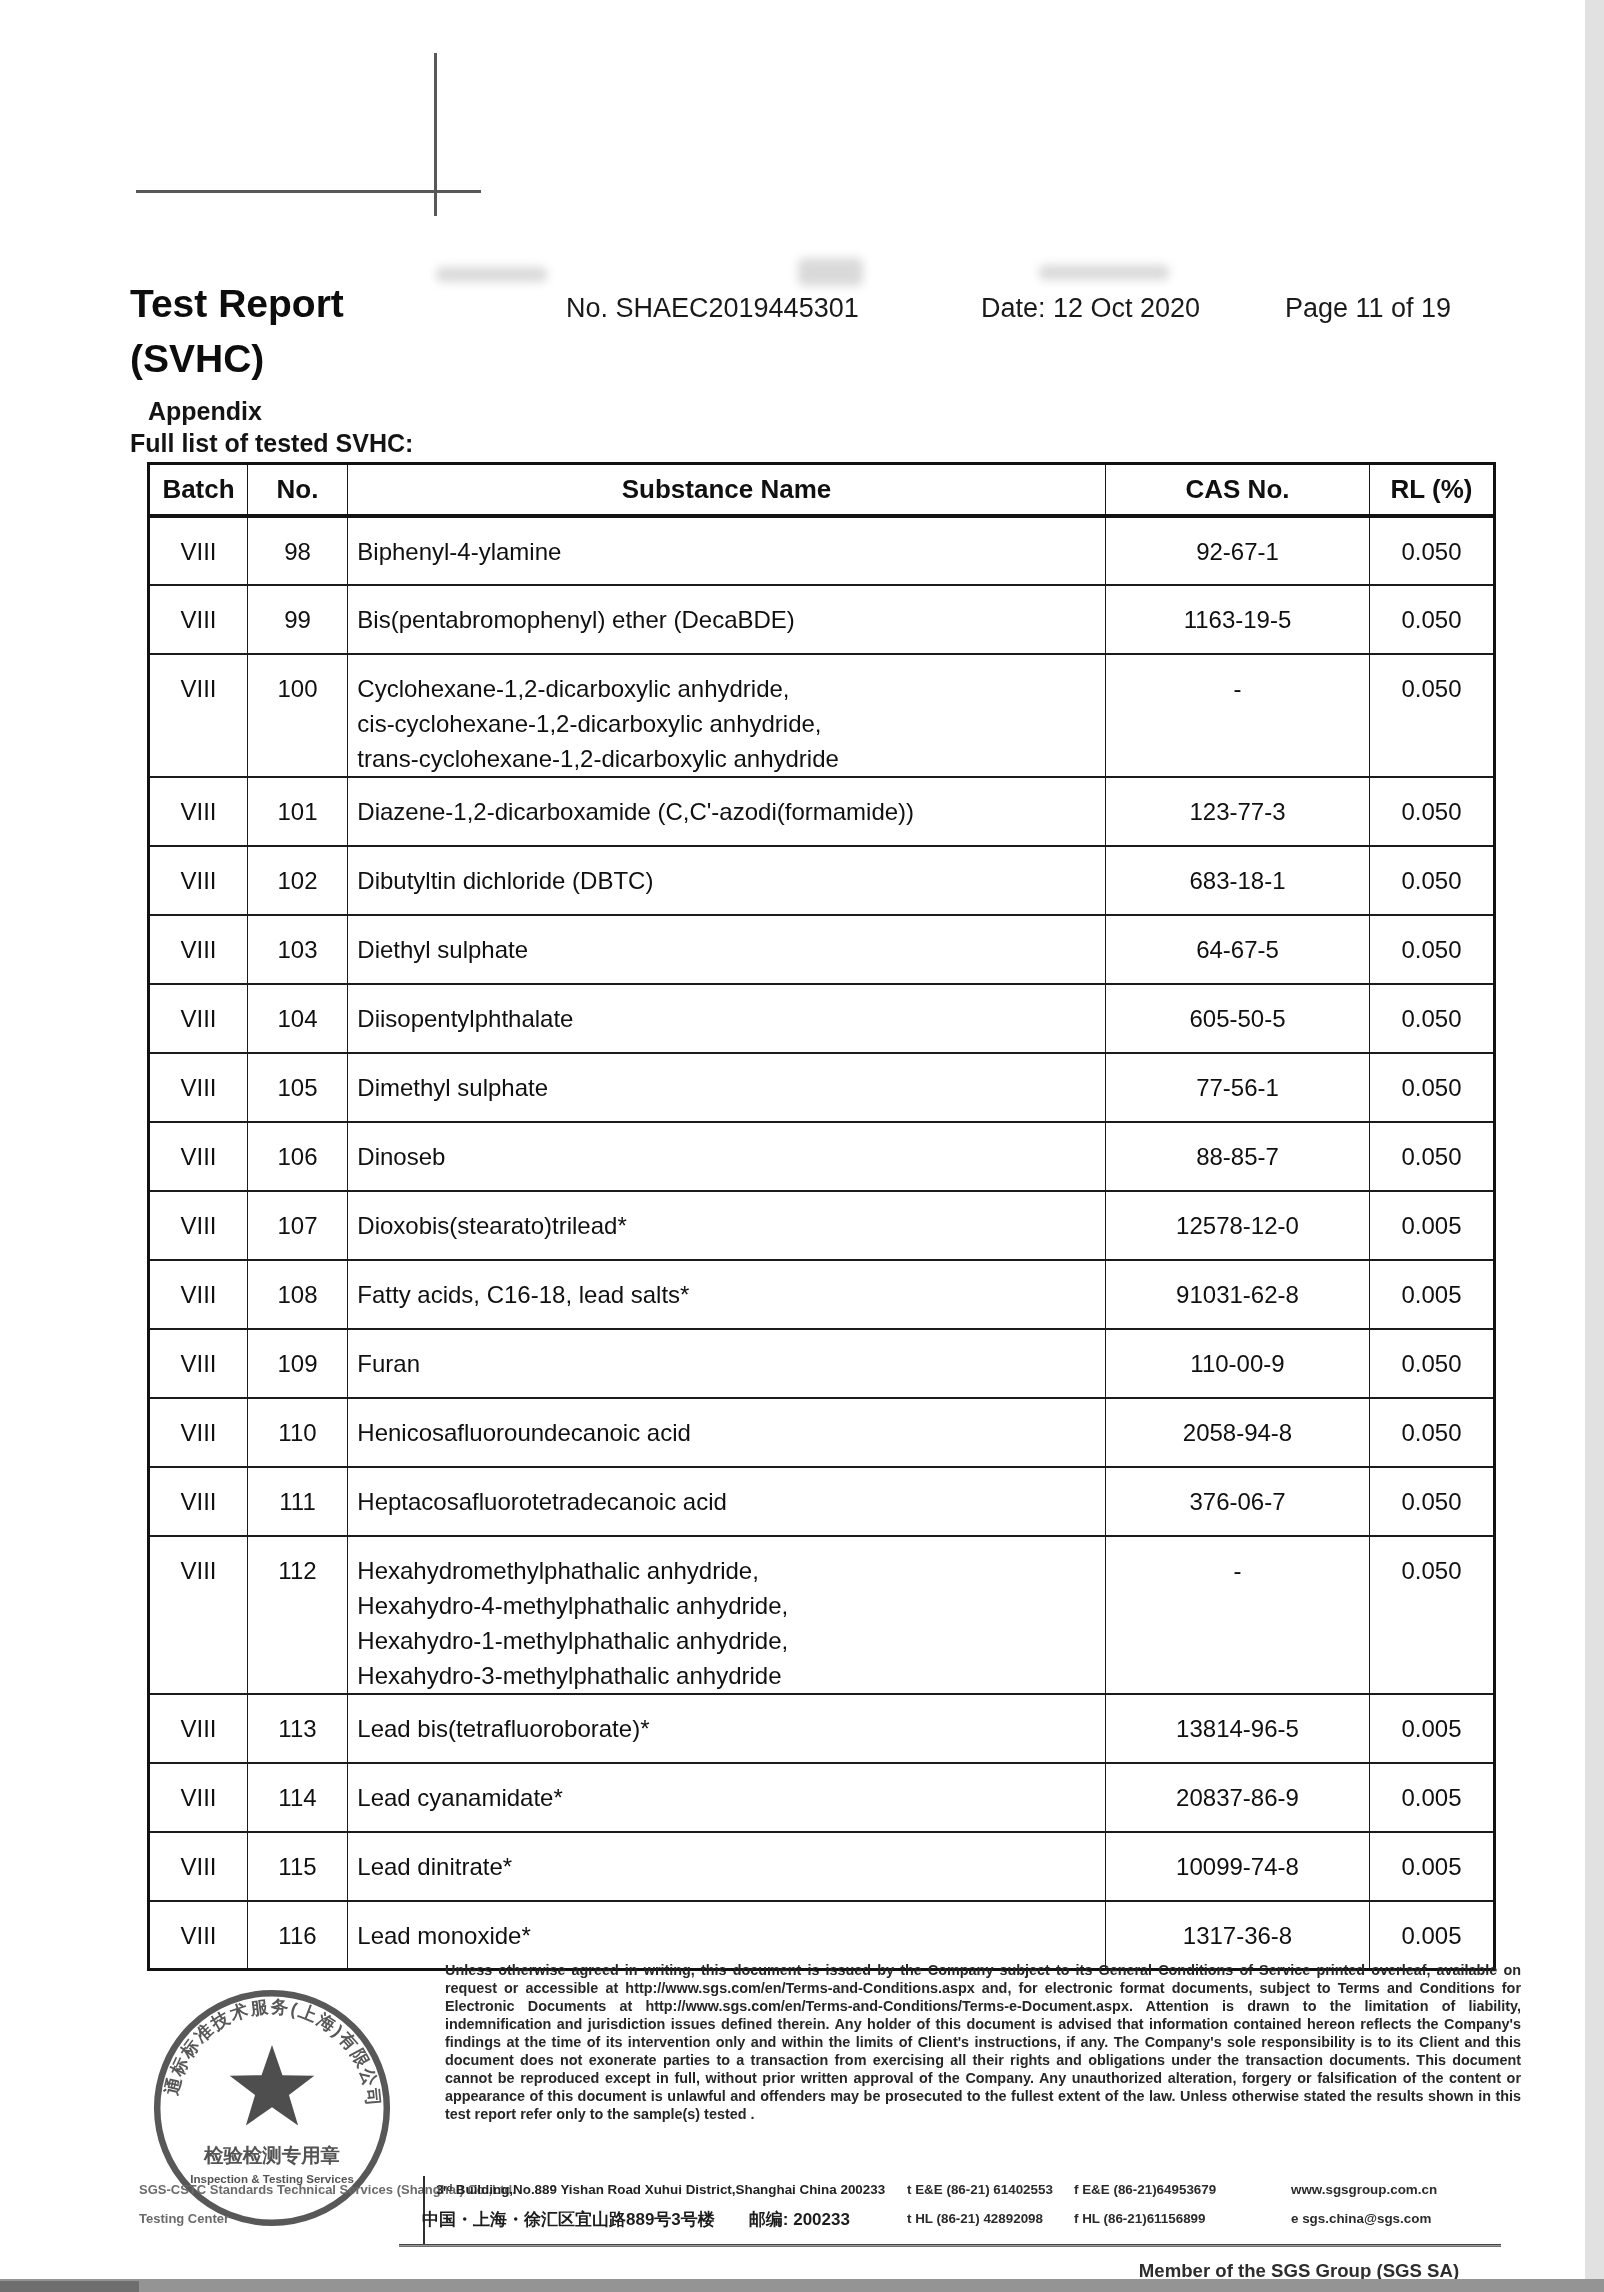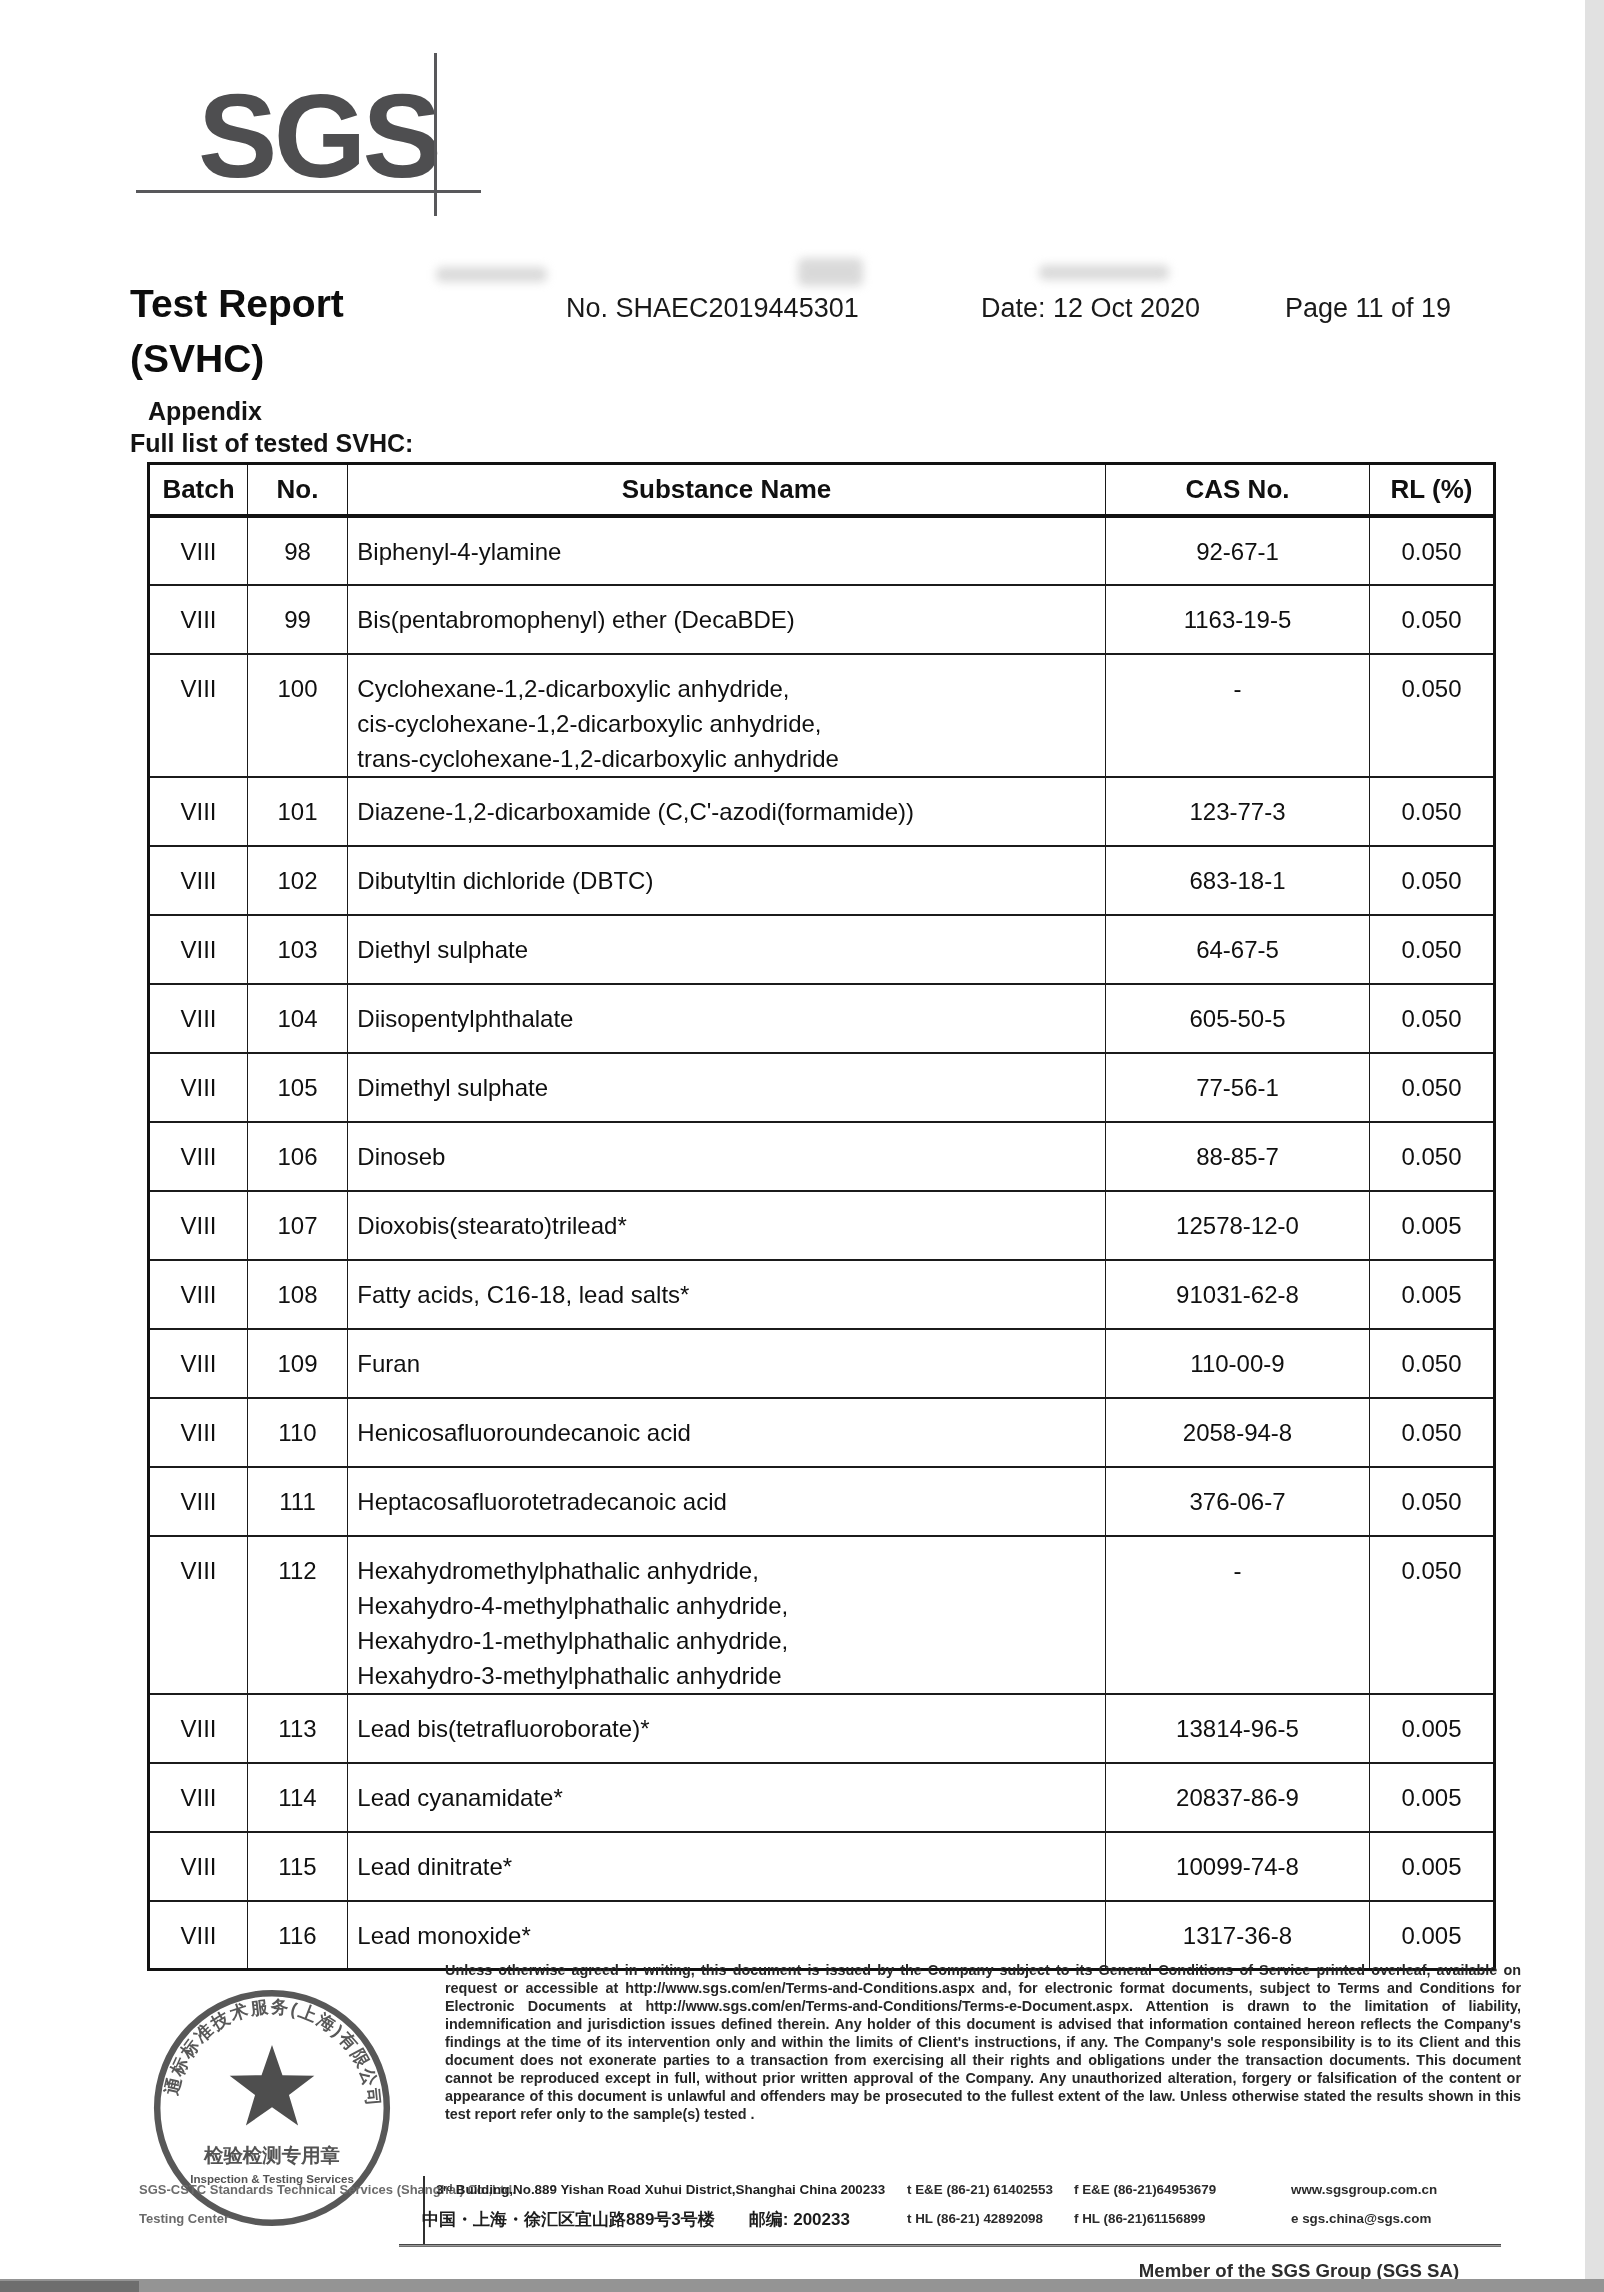--- a/index.html
+++ b/index.html
@@ -101,21 +101,20 @@
 
   .edge-right { right: 0; top: 0; width: 20.4px; height: 2292px; background: #d4d4d4; opacity: .7; }
   .edge-bottom { left: 0; top: 2279px; width: 1605px; height: 13px; background: #949494; }
   .edge-bottom-dark { left: 0; top: 2281px; width: 139px; height: 11px; background: #6e6e6e; }
 </style>
 </head>
 <body>
 
 <div class="page">
 
-  <div class="abs sgs-logo">SGS</div>
   <div class="abs logo-underline"></div>
   <div class="abs logo-vline"></div>
 
   <div class="abs report-title">Test Report</div>
   <div class="abs report-title2">(SVHC)</div>
   <div class="abs meta meta-no">No. SHAEC2019445301</div>
   <div class="abs meta meta-date">Date: 12 Oct 2020</div>
   <div class="abs meta meta-page">Page 11 of 19</div>
 
   <div class="abs appendix-label">Appendix</div>

